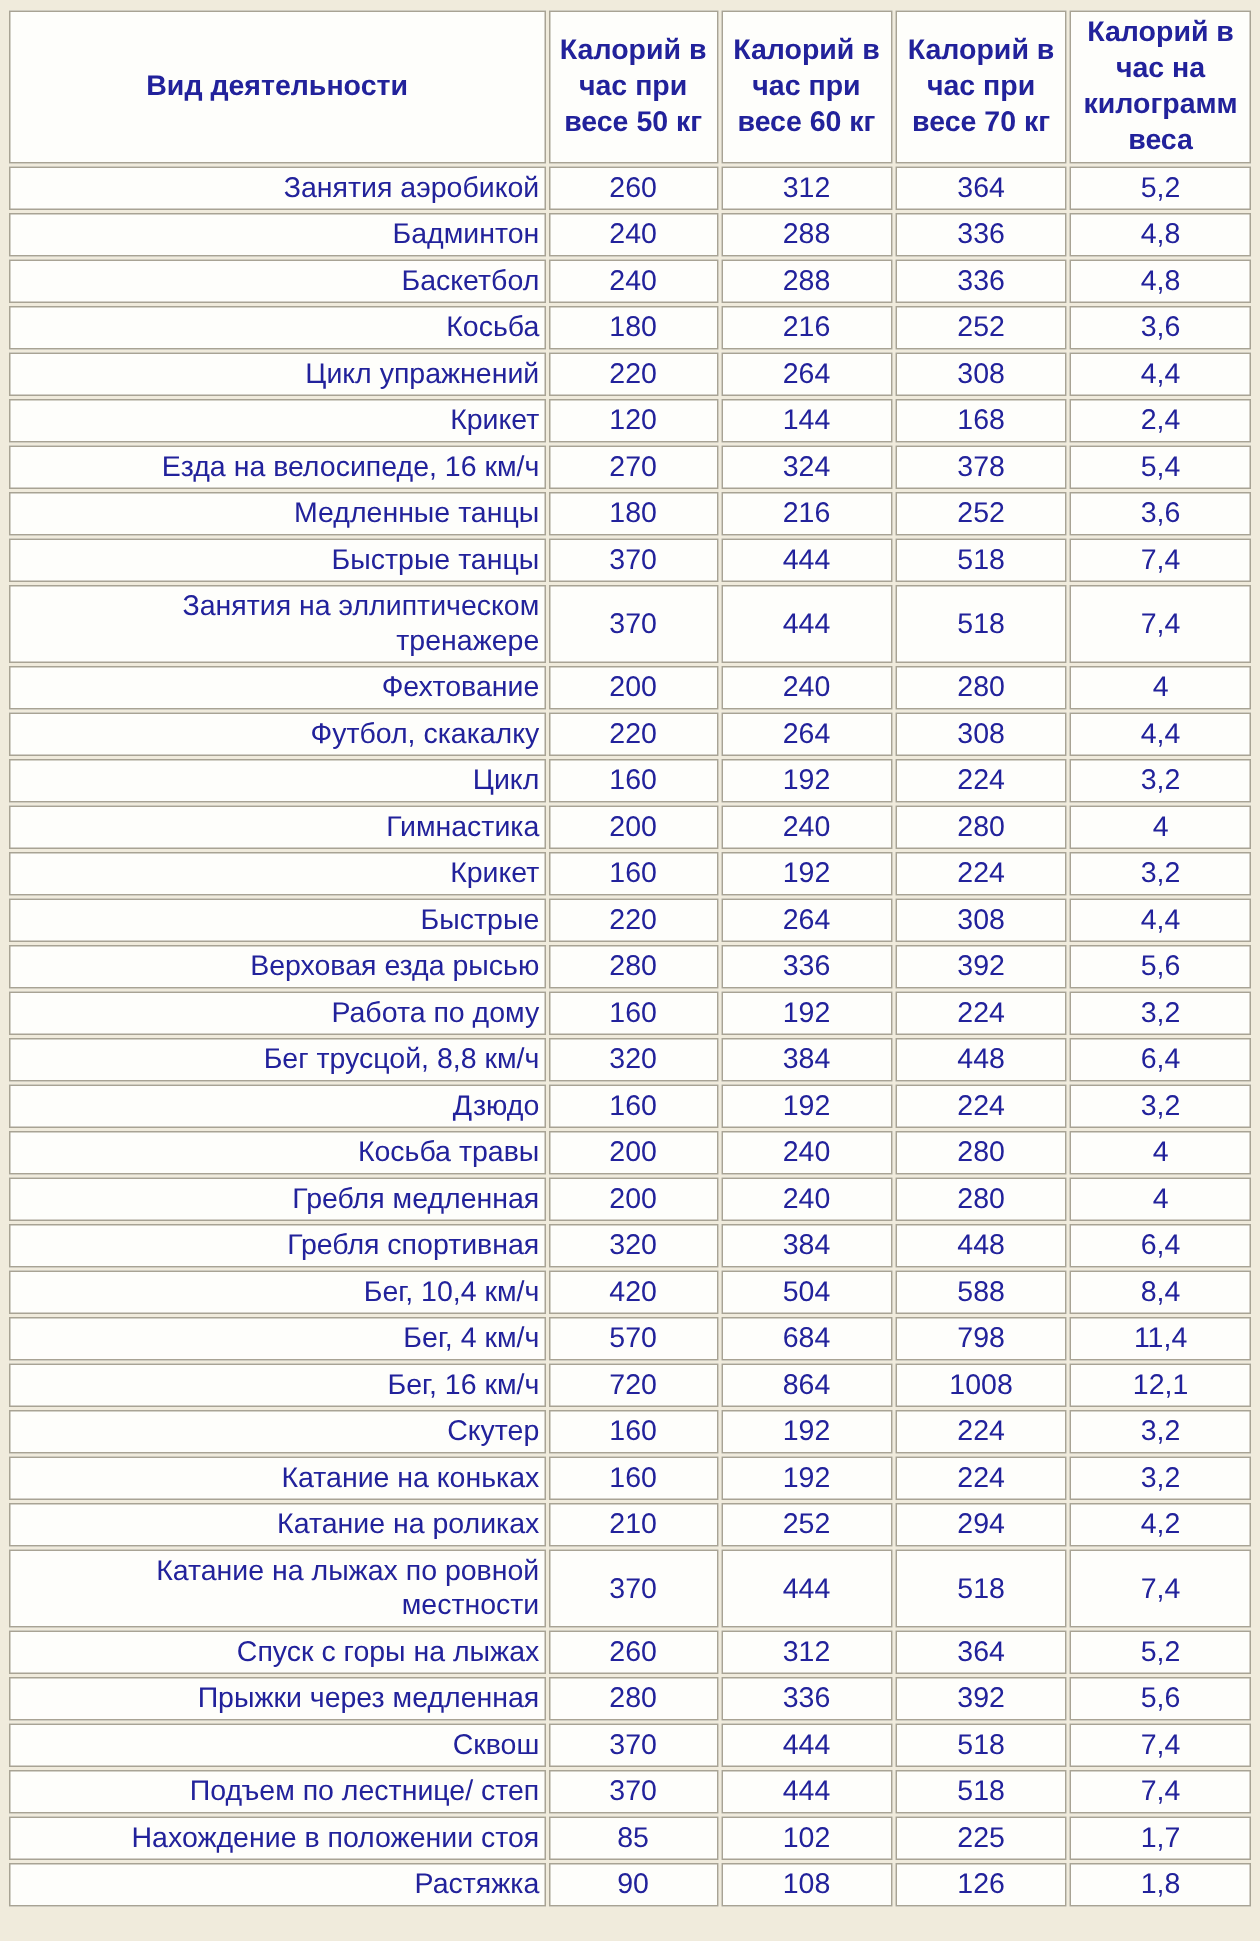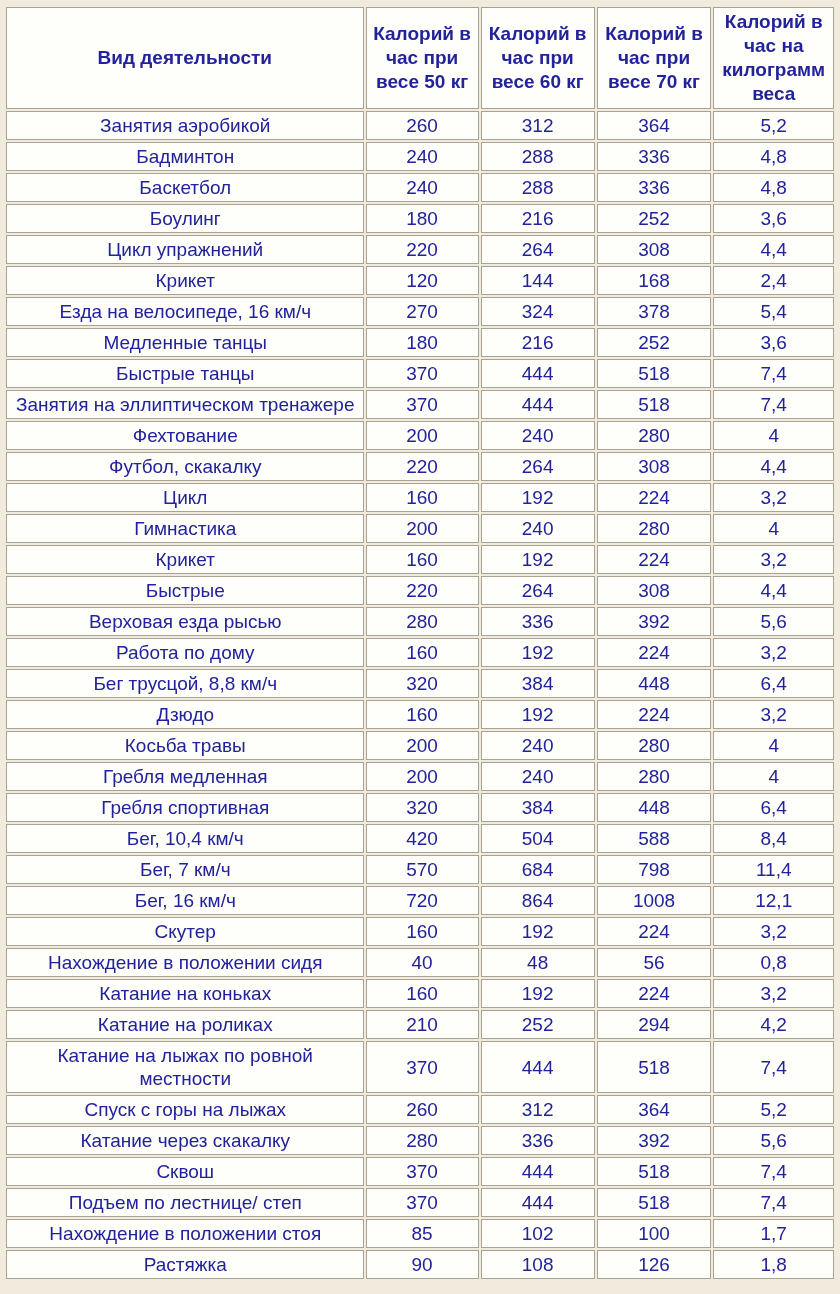--- a/index.html
+++ b/index.html
@@ -41,22 +41,22 @@
     padding: 2px 3px;
     height: 96px;
   }
   td {
     font-weight: normal;
     line-height: 23px;
     padding: 2px 3px;
     vertical-align: middle;
   }
   td.activity {
-    text-align: center;
-    padding-left: 4px;
+    text-align: right;
+    padding-left: 16px;
   }
   td.num {
     text-align: center;
   }
 </style>
 </head>
 <body>
 
 <table class="cal-table">
   <colgroup>
@@ -91,21 +91,21 @@
         <td class="num">4,8</td>
       </tr>
       <tr>
         <td class="activity">Баскетбол</td>
         <td class="num">240</td>
         <td class="num">288</td>
         <td class="num">336</td>
         <td class="num">4,8</td>
       </tr>
       <tr>
-        <td class="activity">Боулинг</td>
+        <td class="activity">Косьба</td>
         <td class="num">180</td>
         <td class="num">216</td>
         <td class="num">252</td>
         <td class="num">3,6</td>
       </tr>
       <tr>
         <td class="activity">Цикл упражнений</td>
         <td class="num">220</td>
         <td class="num">264</td>
         <td class="num">308</td>
@@ -238,48 +238,41 @@
         <td class="num">6,4</td>
       </tr>
       <tr>
         <td class="activity">Бег, 10,4 км/ч</td>
         <td class="num">420</td>
         <td class="num">504</td>
         <td class="num">588</td>
         <td class="num">8,4</td>
       </tr>
       <tr>
-        <td class="activity">Бег, 7 км/ч</td>
+        <td class="activity">Бег, 4 км/ч</td>
         <td class="num">570</td>
         <td class="num">684</td>
         <td class="num">798</td>
         <td class="num">11,4</td>
       </tr>
       <tr>
         <td class="activity">Бег, 16 км/ч</td>
         <td class="num">720</td>
         <td class="num">864</td>
         <td class="num">1008</td>
         <td class="num">12,1</td>
       </tr>
       <tr>
         <td class="activity">Скутер</td>
         <td class="num">160</td>
         <td class="num">192</td>
         <td class="num">224</td>
         <td class="num">3,2</td>
       </tr>
       <tr>
-        <td class="activity">Нахождение в положении сидя</td>
-        <td class="num">40</td>
-        <td class="num">48</td>
-        <td class="num">56</td>
-        <td class="num">0,8</td>
-      </tr>
-      <tr>
         <td class="activity">Катание на коньках</td>
         <td class="num">160</td>
         <td class="num">192</td>
         <td class="num">224</td>
         <td class="num">3,2</td>
       </tr>
       <tr>
         <td class="activity">Катание на роликах</td>
         <td class="num">210</td>
         <td class="num">252</td>
@@ -294,21 +287,21 @@
         <td class="num">7,4</td>
       </tr>
       <tr>
         <td class="activity">Спуск с горы на лыжах</td>
         <td class="num">260</td>
         <td class="num">312</td>
         <td class="num">364</td>
         <td class="num">5,2</td>
       </tr>
       <tr>
-        <td class="activity">Катание через скакалку</td>
+        <td class="activity">Прыжки через медленная</td>
         <td class="num">280</td>
         <td class="num">336</td>
         <td class="num">392</td>
         <td class="num">5,6</td>
       </tr>
       <tr>
         <td class="activity">Сквош</td>
         <td class="num">370</td>
         <td class="num">444</td>
         <td class="num">518</td>
@@ -318,21 +311,21 @@
         <td class="activity">Подъем по лестнице/ степ</td>
         <td class="num">370</td>
         <td class="num">444</td>
         <td class="num">518</td>
         <td class="num">7,4</td>
       </tr>
       <tr>
         <td class="activity">Нахождение в положении стоя</td>
         <td class="num">85</td>
         <td class="num">102</td>
-        <td class="num">100</td>
+        <td class="num">225</td>
         <td class="num">1,7</td>
       </tr>
       <tr>
         <td class="activity">Растяжка</td>
         <td class="num">90</td>
         <td class="num">108</td>
         <td class="num">126</td>
         <td class="num">1,8</td>
       </tr>
     </tbody>

